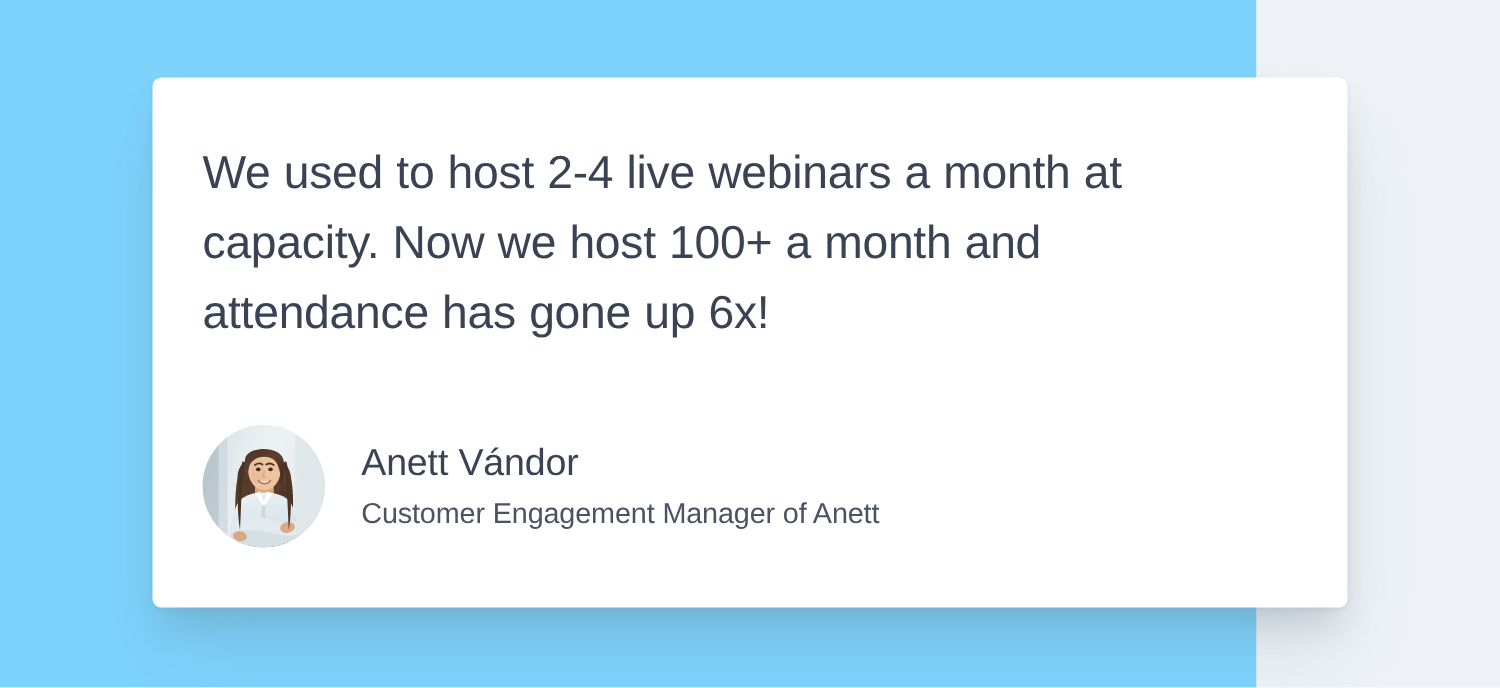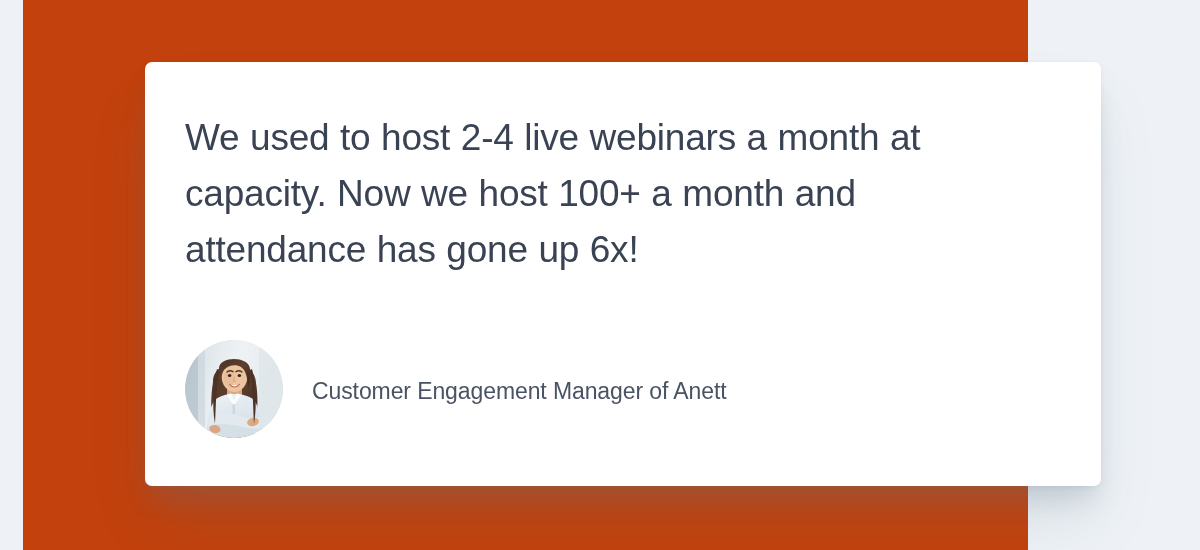--- a/index.html
+++ b/index.html
@@ -11,22 +11,21 @@
     height: 550px;
     background: #eef2f6;
     font-family: "Liberation Sans", sans-serif;
     overflow: hidden;
   }
 
   .stage {
     position: relative;
     width: 1005px;
     height: 550px;
-    background: #c2410c;
-    margin-left: 23px;
+    background: #7dd3fc;
   }
 
   .testimonial-card {
     position: absolute;
     left: 122px;
     top: 62px;
     width: 956px;
     height: 424px;
     background: #ffffff;
     border-radius: 7px;
@@ -174,18 +173,19 @@
 
             <path d="M49.4 37 L48.6 41.4 L50.6 41.4" stroke="#d8a57f" stroke-width="1" fill="none" stroke-linecap="round"></path>
 
             <path d="M44.6 44.4 C47 47.4, 52 47.4, 54.4 44.4 C52 45.6, 47 45.6, 44.6 44.4 Z" fill="#ffffff"></path>
             <path d="M44.6 44.4 C47 47.8, 52 47.8, 54.4 44.4" stroke="#b4715c" stroke-width="1.1" fill="none" stroke-linecap="round"></path>
           </g>
         </svg>
       </div>
 
       <div class="attribution-text">
+        <span class="person-name">Anett Vándor</span>
         <span class="person-title">Customer Engagement Manager of Anett</span>
       </div>
 
     </div>
   </div>
 </div>
 
 </body></html>

